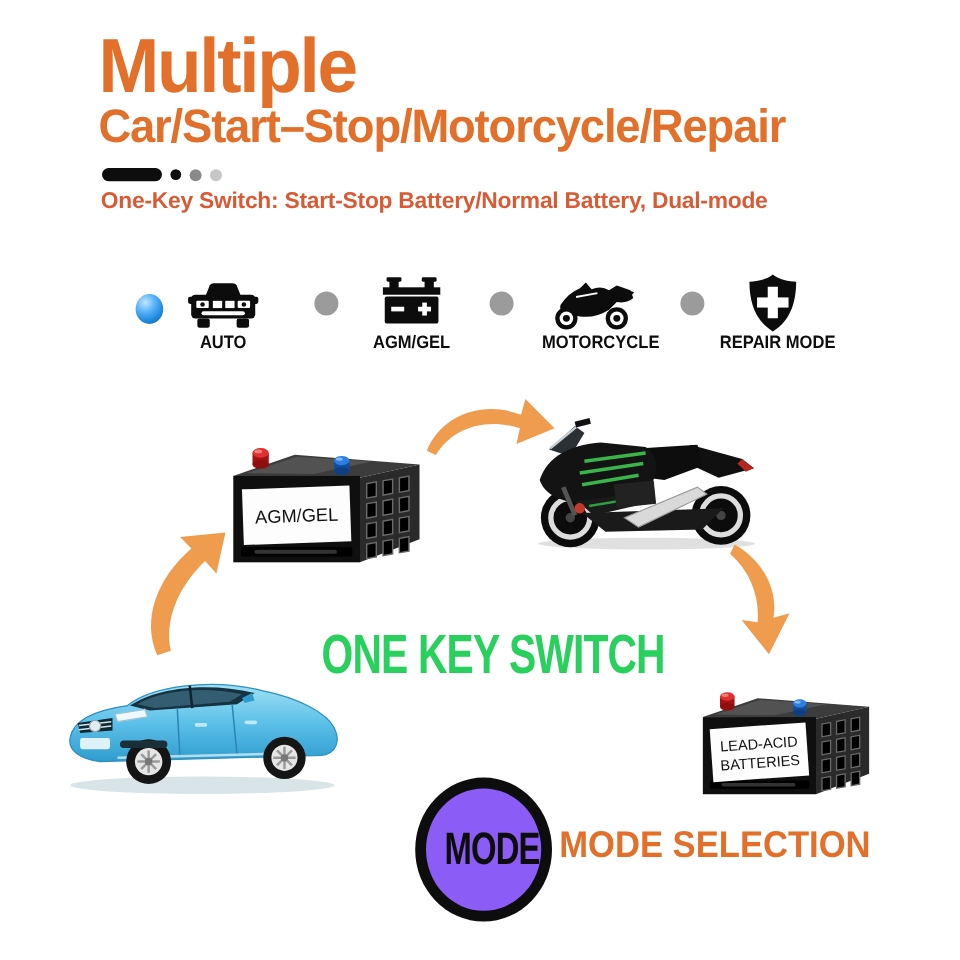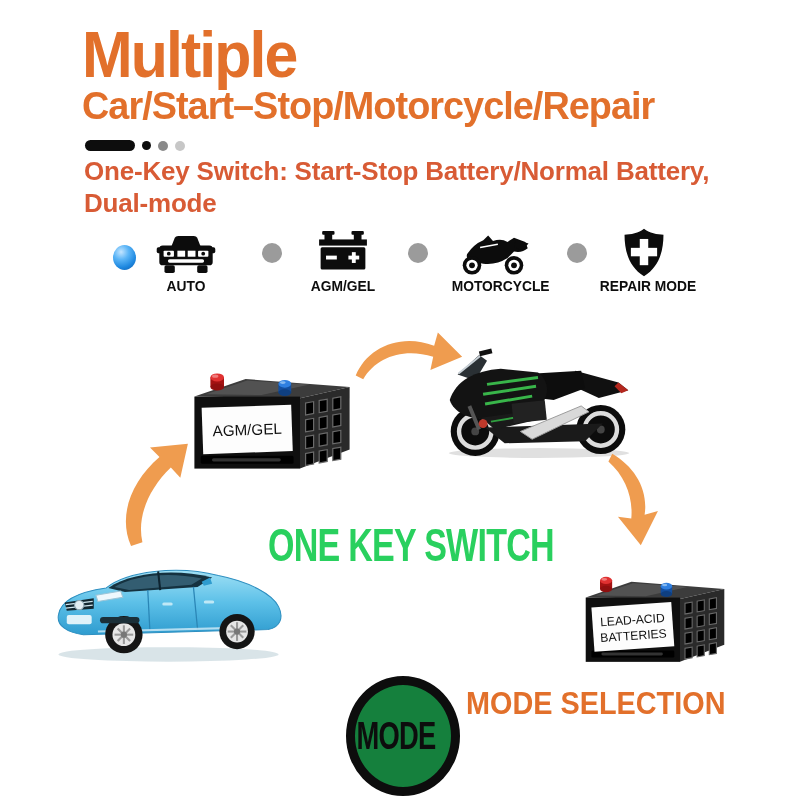--- a/index.html
+++ b/index.html
@@ -19,21 +19,21 @@
     left:82px; top:84px; font-size:39px; font-weight:800;
     letter-spacing:-1px; color:#e2702b; transform:scaleX(.97);
     transform-origin:left top; white-space:nowrap;
   }
   .pager { left:85px; top:140px; display:flex; align-items:center; gap:7px; }
   .pager .pill { width:50px; height:11px; border-radius:6px; background:#0d0d0d; }
   .pager .d1 { width:9px; height:9px; border-radius:50%; background:#0d0d0d; }
   .pager .d2 { width:10px; height:10px; border-radius:50%; background:#8a8a8a; }
   .pager .d3 { width:10px; height:10px; border-radius:50%; background:#c7c7c7; }
   .desc {
-    left:84px; top:156px; width:640px; font-size:26px; font-weight:700;
+    left:84px; top:156px; width:640px; font-size:19px; font-weight:700;
     color:#d85b35; line-height:1.22; letter-spacing:-0.2px;
   }
 
   
   .sphere {
     left:113px; top:245px; width:23px; height:25px; border-radius:50%;
     background:radial-gradient(circle at 35% 28%, #c4e5ff 0%, #5db6f7 32%, #1e88e0 66%, #0b57a8 100%);
   }
   .graydot { width:20px; height:20px; border-radius:50%; background:#9b9b9b; }
   .dot1 { left:262px; top:243px; }
@@ -62,23 +62,23 @@
   .arrow-down   { left:598px; top:450px; width:78px;  height:100px; }
   .arrow-up     { left:114px; top:434px; width:90px;  height:118px; }
   .one-key {
     left:268px; top:518px; font-size:46px; font-weight:900; color:#29d05e;
     letter-spacing:-1px; transform:scaleX(.74); transform-origin:left top;
     white-space:nowrap;
   }
 
   
   .mode-circle {
-    left:346px; top:676px; width:96px; height:102px;
-    border:9px solid #0d0d0d; border-radius:50%; background:#15803d;
-    display:flex; align-items:center; justify-content:flex-end;
+    left:346px; top:648px; width:96px; height:102px;
+    border:9px solid #0d0d0d; border-radius:50%; background:#8b5cf6;
+    display:flex; align-items:center; justify-content:flex-start;
   }
   .mode-circle span {
     font-size:38px; font-weight:900; color:#0d0d0d; letter-spacing:-1px;
     transform:scaleX(.72); white-space:nowrap;
   }
   .mode-selection {
     left:466px; top:686px; font-size:31px; font-weight:800; color:#e2702b;
     transform:scaleX(.93); transform-origin:left top; white-space:nowrap;
   }
   svg { display:block; }

